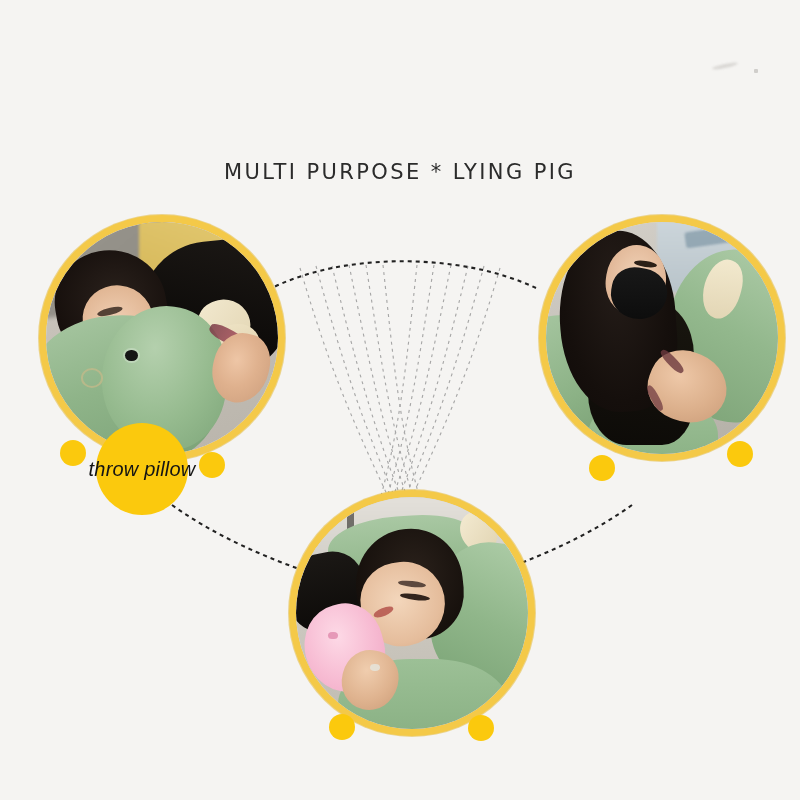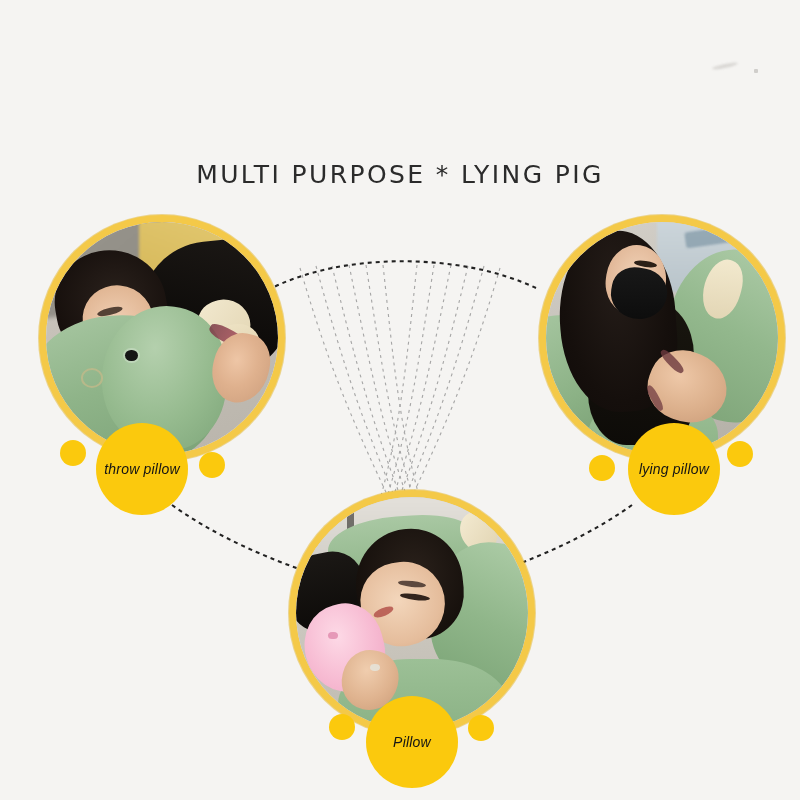--- a/index.html
+++ b/index.html
@@ -60,21 +60,21 @@
     white-space: nowrap;
   }
   .subtitle {
     position: absolute;
     left: 0;
     top: 160px;
     width: 800px;
     text-align: center;
     font-family: "DejaVu Sans", sans-serif;
     font-weight: 400;
-    font-size: 25px;
+    font-size: 21px;
     letter-spacing: 2.4px;
     color: #2b2b2b;
     white-space: nowrap;
   }
 
   
   .connectors {
     position: absolute;
     left: 0;
     top: 0;
@@ -419,21 +419,21 @@
   
   .label-bubble {
     position: absolute;
     border-radius: 50%;
     background: #fbc90d;
     display: flex;
     align-items: center;
     justify-content: center;
     color: #141414;
     font-style: italic;
-    font-size: 14px;
+    font-size: 20px;
     font-weight: 400;
     letter-spacing: .2px;
     white-space: nowrap;
     text-align: center;
   }
   .accent-dot {
     position: absolute;
     border-radius: 50%;
     background: #fbc90d;
   }
@@ -512,21 +512,20 @@
       <div class="ph-layer s2-face"></div>
       <div class="ph-layer s2-eye"></div>
       <div class="ph-layer s2-mask"></div>
       <div class="ph-layer s2-arm"></div>
       <div class="ph-layer s2-band"></div>
       <div class="ph-layer s2-band2"></div>
     </div>
   </div>
   <div class="accent-dot" style="left:589px; top:455px; width:26px; height:26px;"></div>
   <div class="accent-dot" style="left:727px; top:441px; width:26px; height:26px;"></div>
-  <div class="label-bubble" style="left:628px; top:423px; width:92px; height:92px;">lying pillow</div>
 
   <div class="photo-circle" style="left:296px; top:497px; width:232px; height:232px;">
     <div class="photo-inner">
       <div class="ph-layer s3-bg"></div>
       <div class="ph-layer s3-wall"></div>
       <div class="ph-layer s3-frame"></div>
       <div class="ph-layer s3-pillowTop"></div>
       <div class="ph-layer s3-spike1"></div>
       <div class="ph-layer s3-spike2"></div>
       <div class="ph-layer s3-spike3"></div>
@@ -539,15 +538,14 @@
       <div class="ph-layer s3-eye"></div>
       <div class="ph-layer s3-lip"></div>
       <div class="ph-layer s3-pink"></div>
       <div class="ph-layer s3-pinkdot"></div>
       <div class="ph-layer s3-hand"></div>
       <div class="ph-layer s3-ring"></div>
     </div>
   </div>
   <div class="accent-dot" style="left:329px; top:714px; width:26px; height:26px;"></div>
   <div class="accent-dot" style="left:468px; top:715px; width:26px; height:26px;"></div>
-  <div class="label-bubble" style="left:366px; top:696px; width:92px; height:92px;">Pillow</div>
 
 </div>
 
 </body></html>

